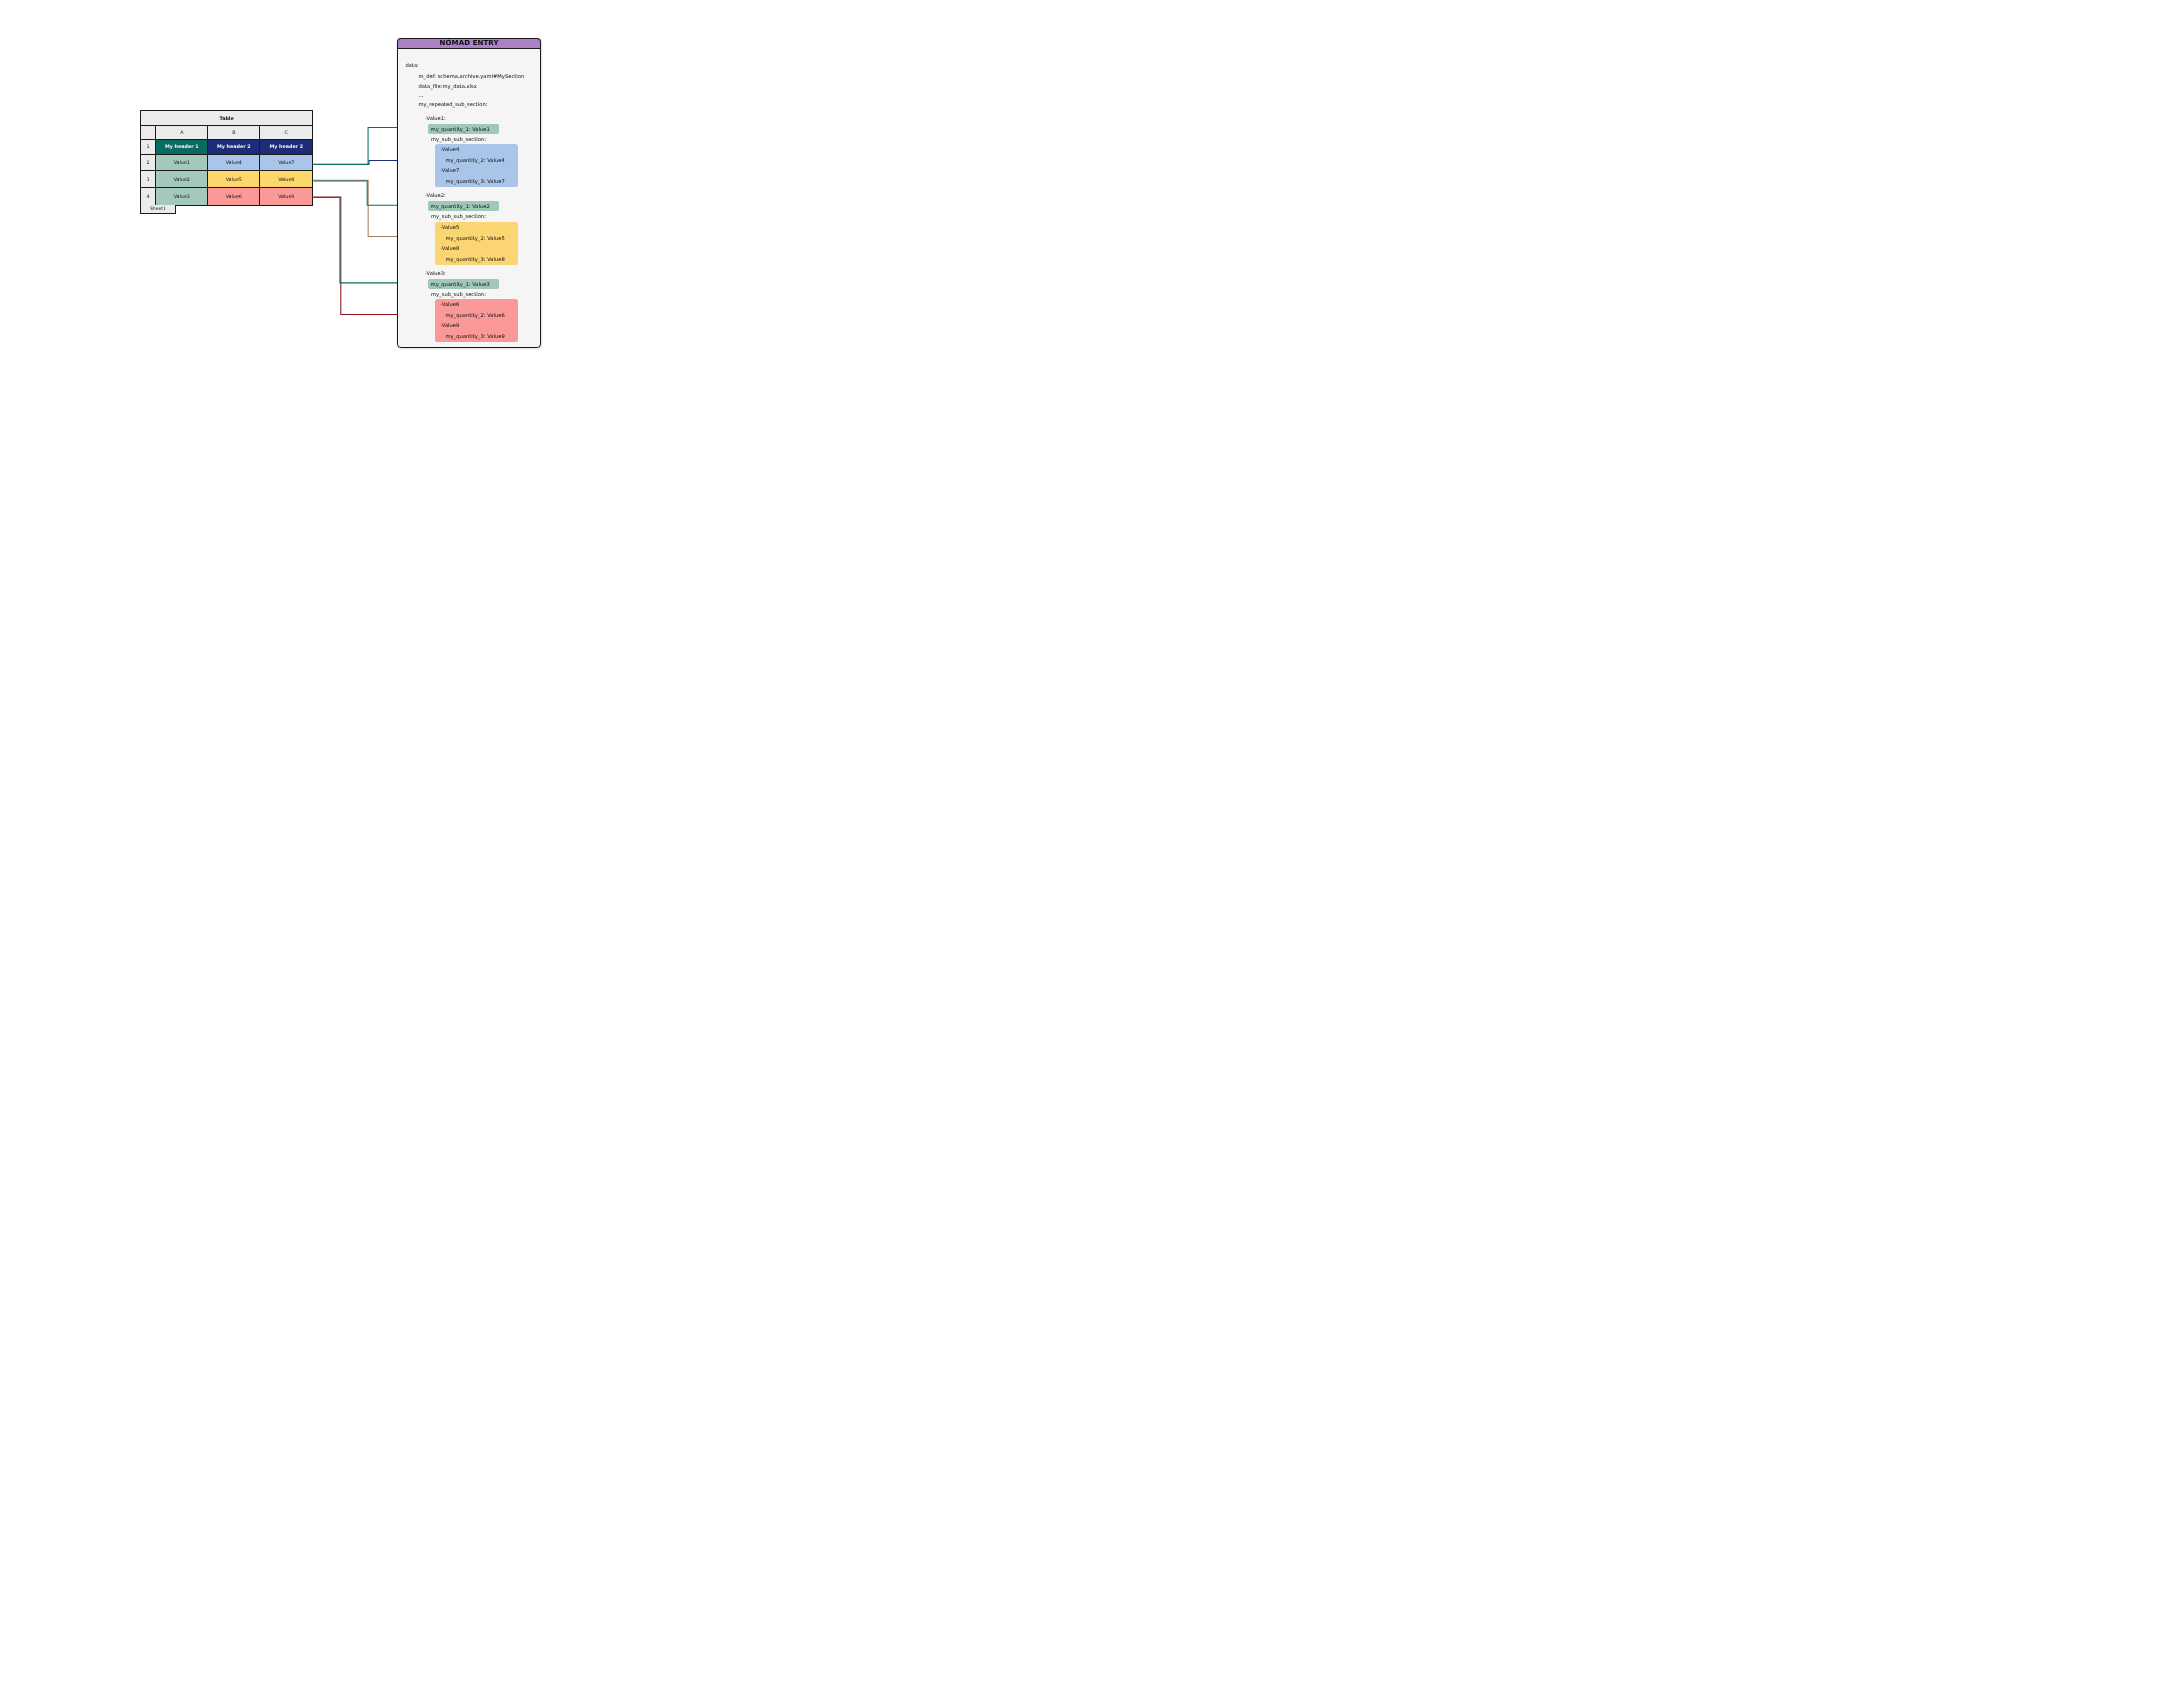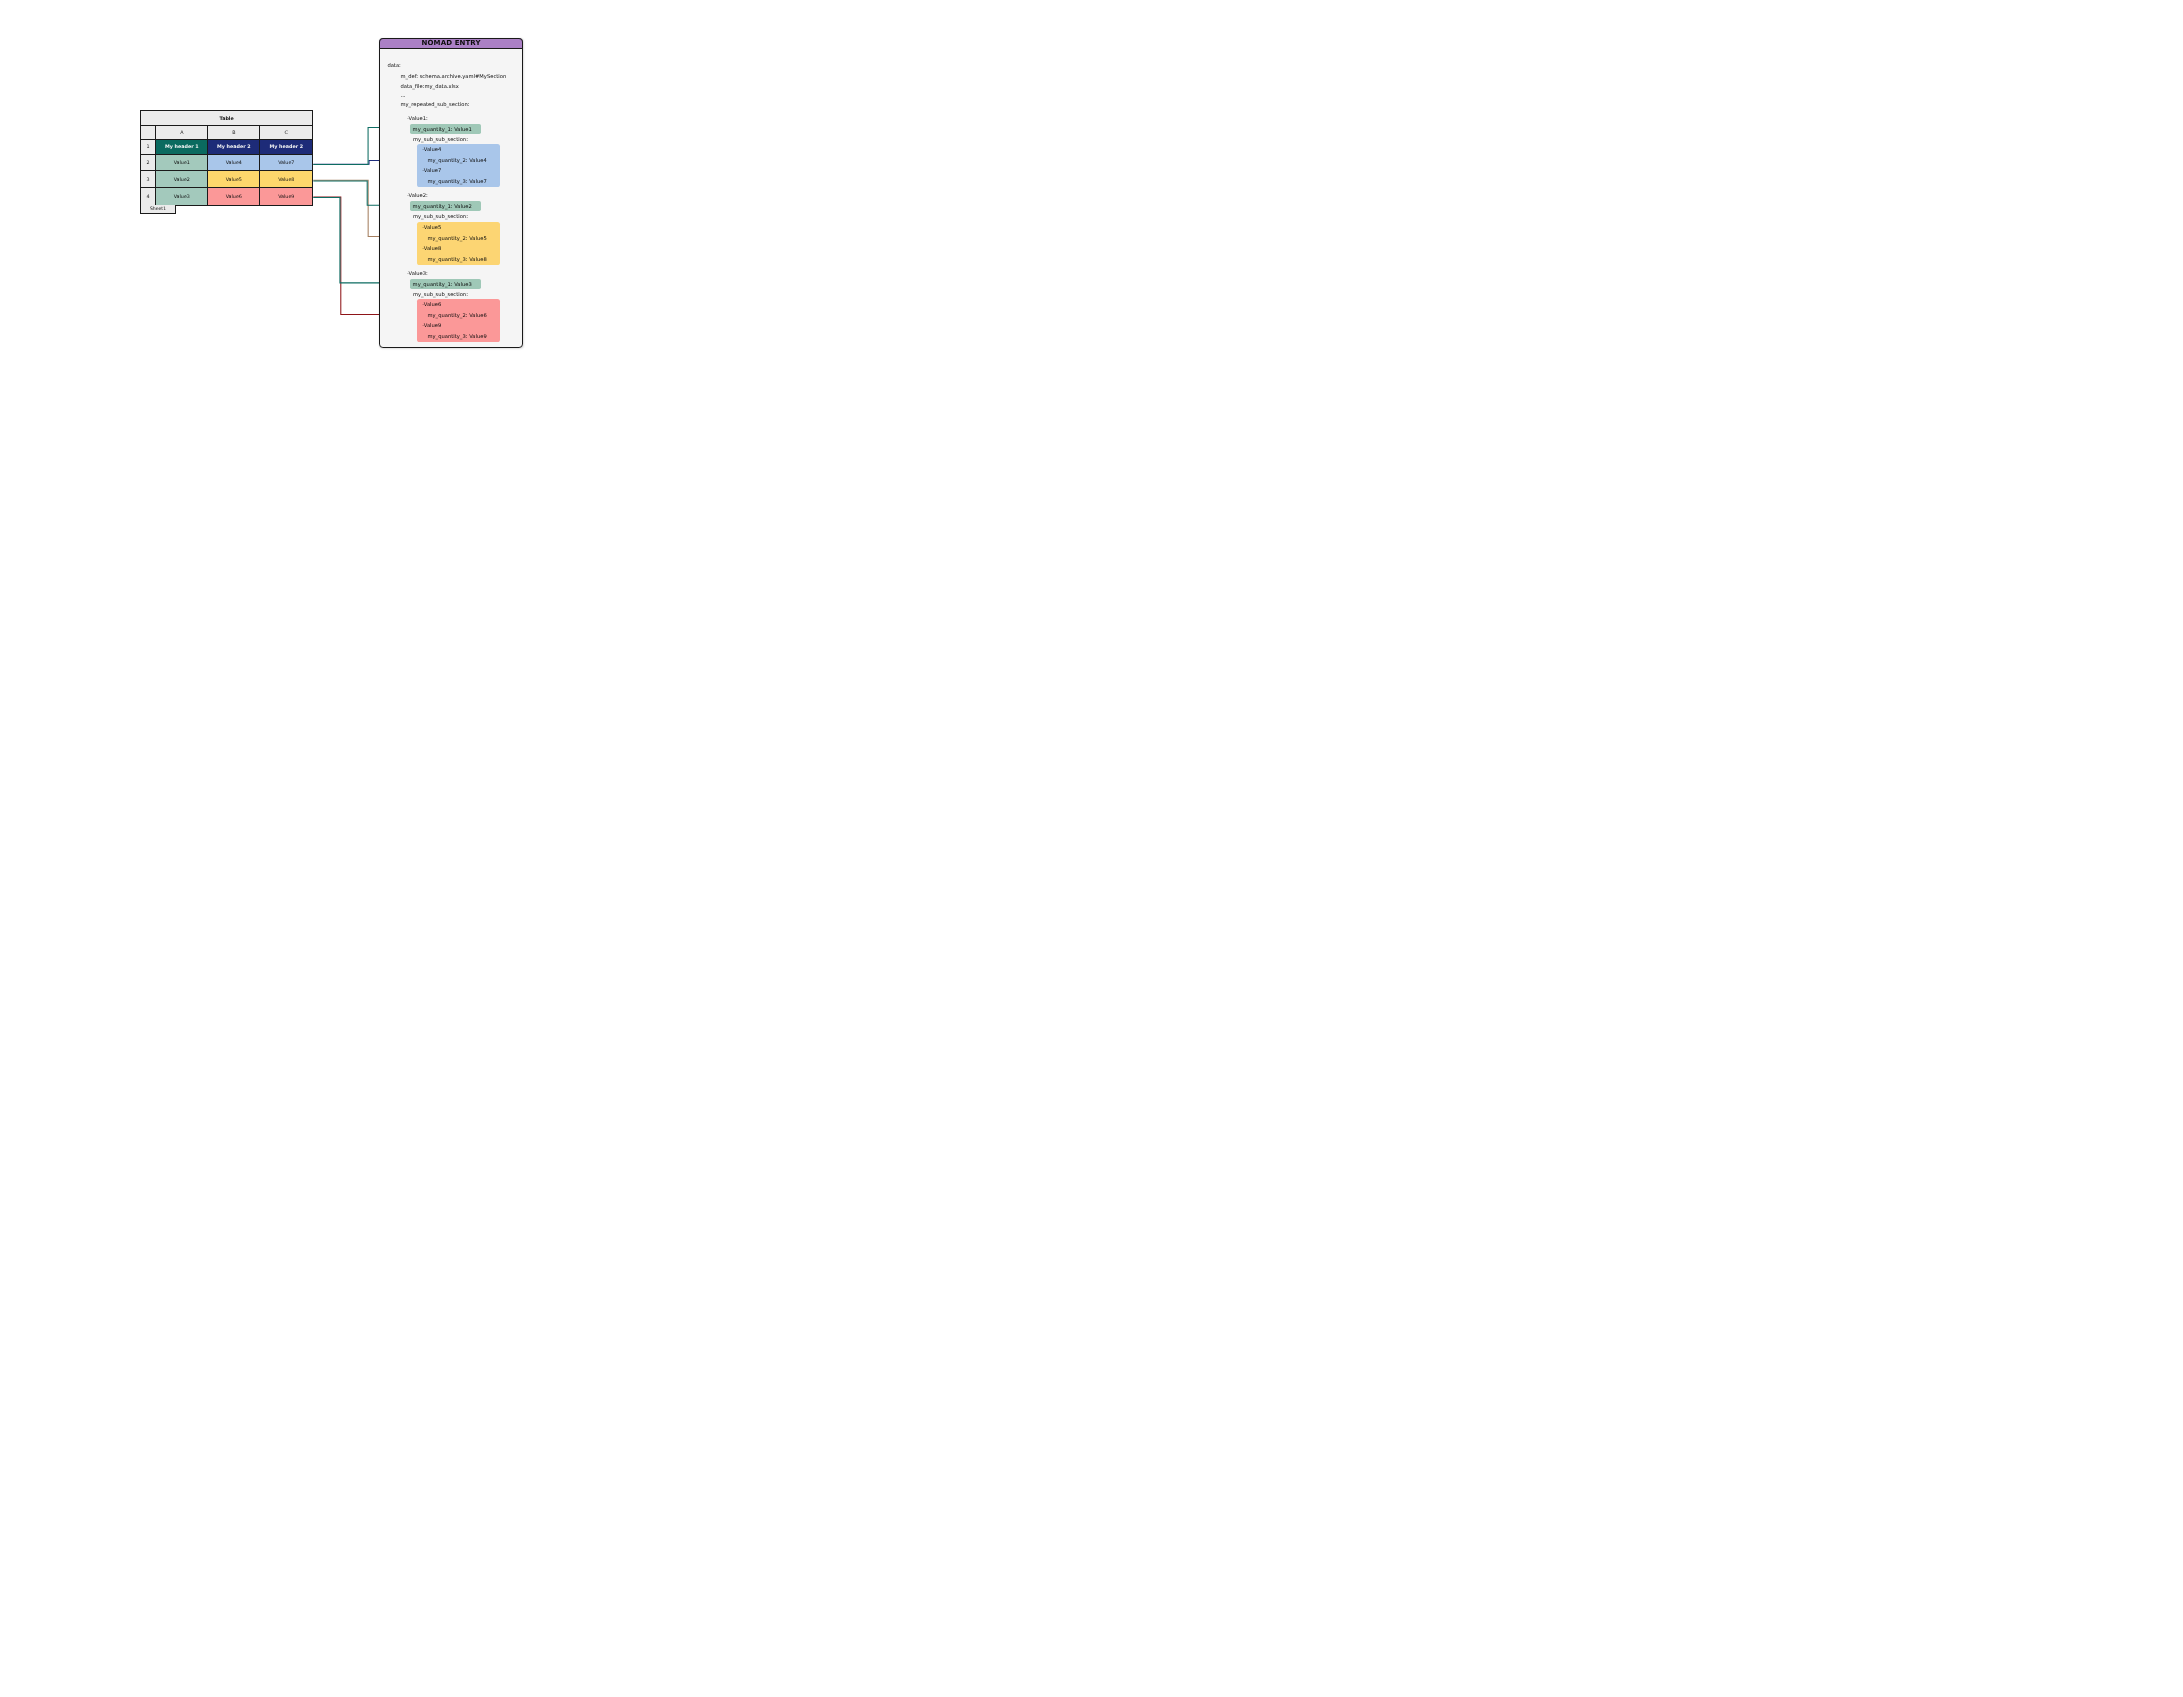--- a/index.html
+++ b/index.html
@@ -17,21 +17,21 @@
   .xtable .last-row{border-bottom:none;}
   .t-title{grid-column:1 / span 4;font-weight:bold;font-size:4.8px;background:#ebebeb;}
   .t-head{background:#ebebeb;color:#222;font-size:4.4px;}
   .t-num{background:#ebebeb;color:#222;font-size:4.4px;}
   .hdr-cell{color:#f5f5f5;font-weight:bold;font-size:4.6px;}
   .sheet-tab{position:absolute;left:140px;top:205px;width:36px;height:8.7px;background:#ebebeb;
           border:0.7px solid #1a1a1a;border-top:none;box-sizing:border-box;
           display:flex;align-items:center;justify-content:center;font-size:4.6px;}
 
   
-  .panel{position:absolute;left:379px;top:38px;width:144px;height:310px;box-sizing:border-box;
+  .panel{position:absolute;left:397px;top:38px;width:144px;height:310px;box-sizing:border-box;
          background:#f5f5f5;border:0.9px solid #1a1a1a;border-radius:3.9px;
          box-shadow:0.9px 0.9px 1.7px rgba(0,0,0,0.12);}
   .panel-head{position:absolute;left:-0.9px;top:-0.9px;width:144px;height:10.5px;box-sizing:border-box;
          border:0.9px solid #1a1a1a;border-radius:3.9px 3.9px 0 0;
          display:flex;align-items:center;justify-content:center;
          font-size:7px;font-weight:bold;letter-spacing:0.1px;color:#0c0c0c;}
   .pline{position:absolute;height:7px;line-height:7px;font-size:5.2px;white-space:pre;color:#0c0c0c;}
   .chip{position:absolute;width:71px;height:10px;border-radius:1.7px;box-sizing:border-box;
         padding-left:2.6px;line-height:10px;font-size:5.2px;white-space:pre;color:#0c0c0c;}
   .sbox{position:absolute;width:83px;height:43px;border-radius:2.6px;box-sizing:border-box;padding-top:0.4px;}

